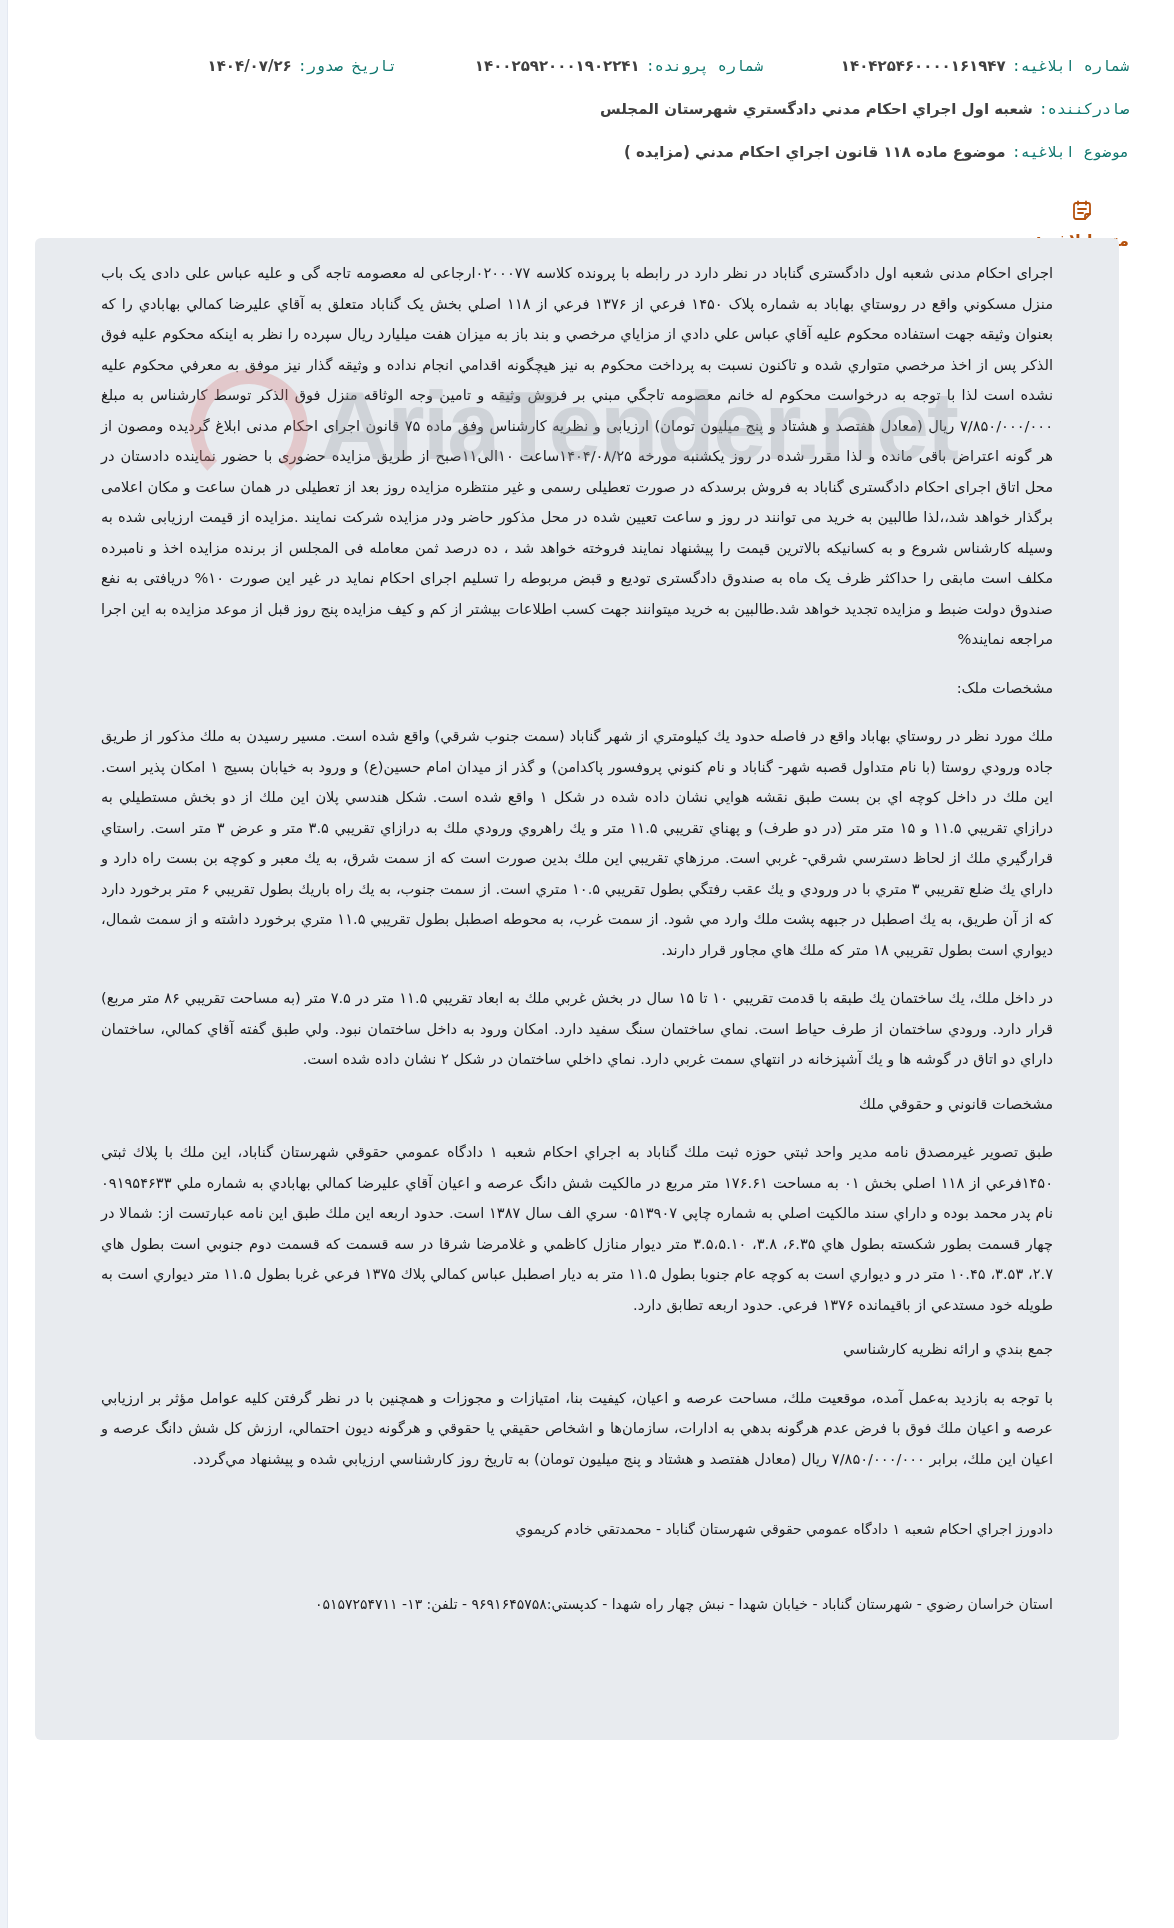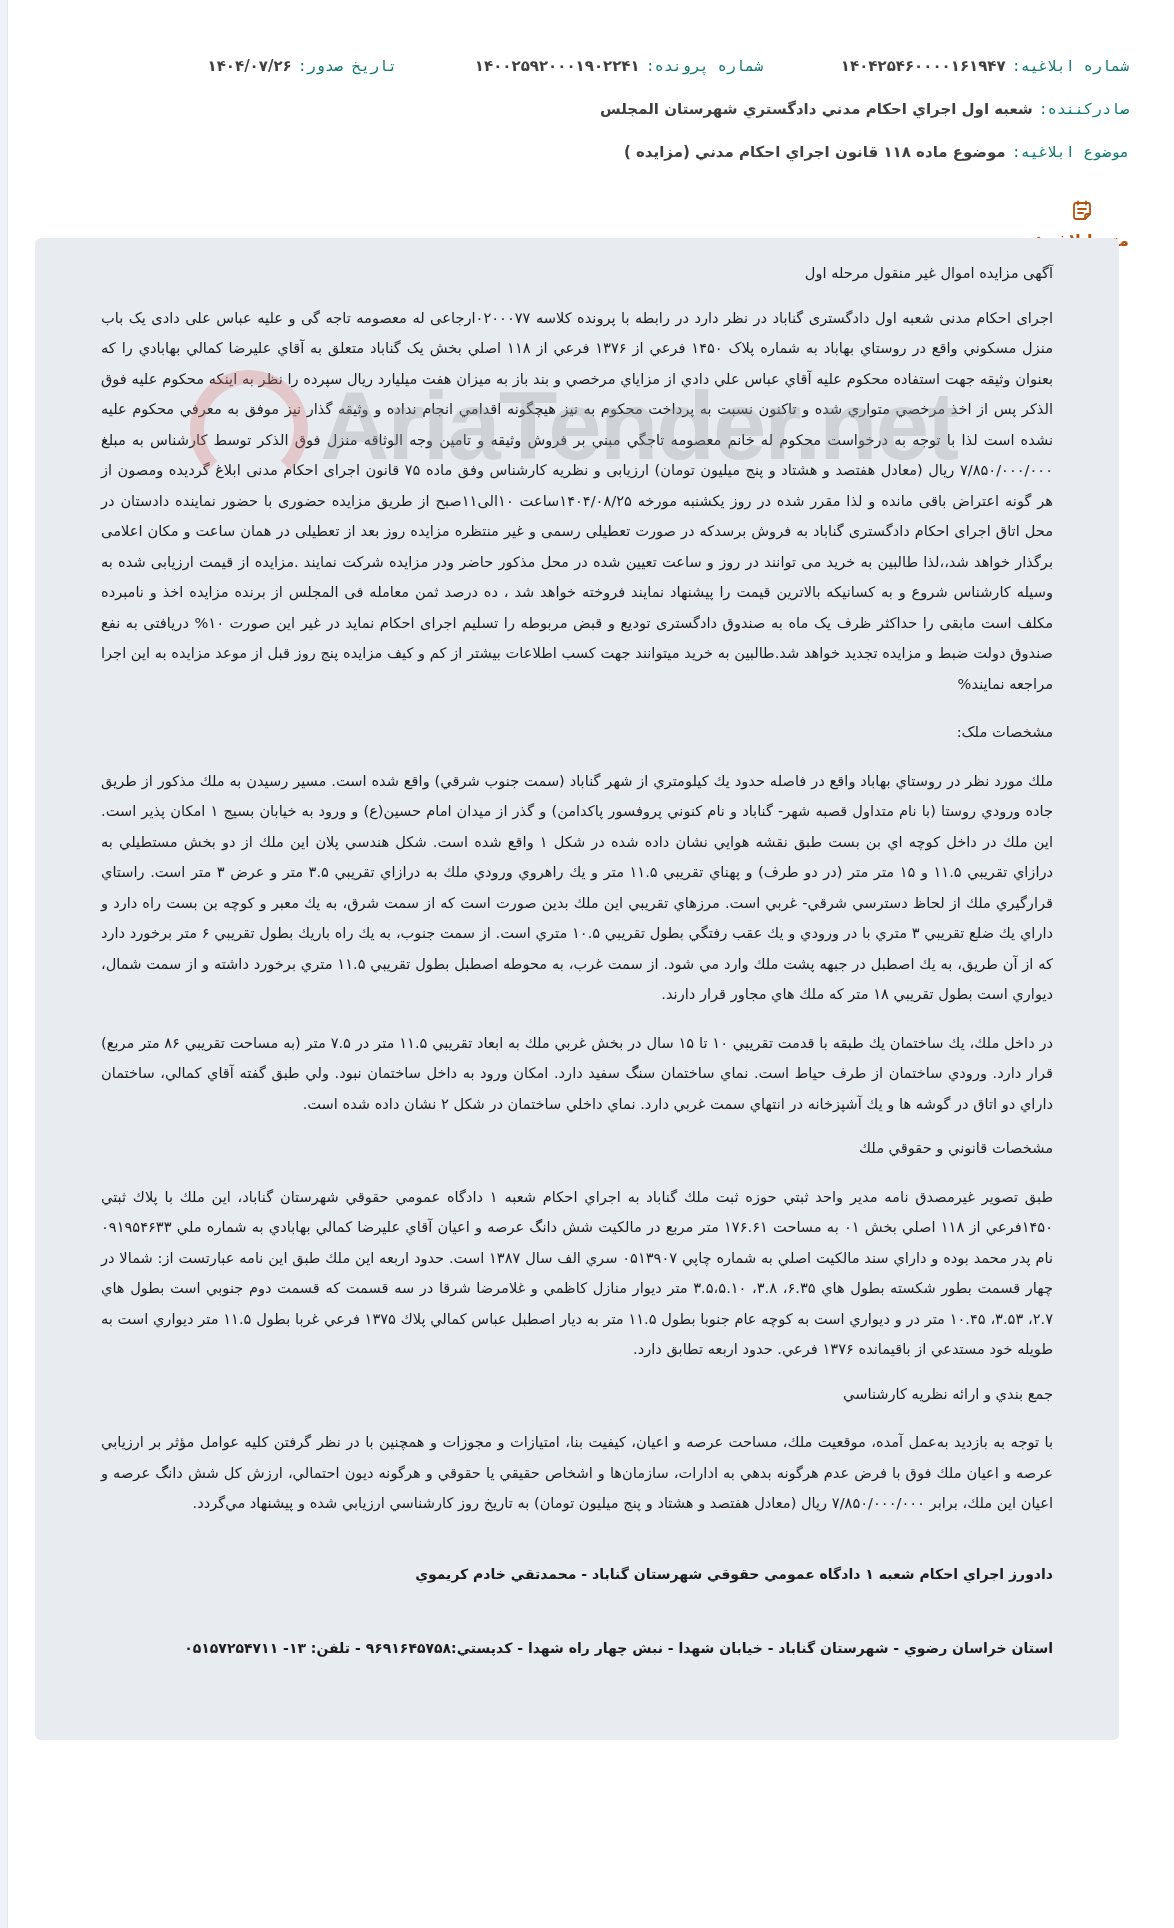--- a/index.html
+++ b/index.html
@@ -83,21 +83,21 @@
       text-align: justify;
     }
     .text-box p {
       margin: 0;
     }
     .title-line { margin-bottom: 14px !important; }
     .para-gap { margin-top: 18px !important; }
     .heading-line { margin-top: 14px !important; }
     .gap-big { margin-top: 40px !important; }
     .footer-line {
-      font-weight: bold;
+      font-weight: normal;
       font-size: 14px;
       letter-spacing: -0.3px;
     }
     .footer-gap { margin-top: 44px !important; }
 
     .watermark {
       position: absolute;
       left: 190px;
       top: 370px;
       width: 560px;
@@ -165,21 +165,20 @@
         <path d="M6 4h12a2 2 0 0 1 2 2v9l-5 5H6a2 2 0 0 1-2-2V6a2 2 0 0 1 2-2z"></path>
         <path d="M8 2.5v3M16 2.5v3"></path>
         <path d="M8 10h8M8 14h5"></path>
         <path d="M15 20v-3a2 2 0 0 1 2-2h3"></path>
       </svg>
     </span>
     <span>متن ابلاغیه:</span>
   </div>
 
   <div class="text-box">
-    <p class="title-line">آگهی مزایده اموال غیر منقول مرحله اول</p>
     <p>اجرای احکام مدنی شعبه اول دادگستری گناباد در نظر دارد در رابطه با پرونده کلاسه  ۰۲۰۰۰۷۷ارجاعی له معصومه تاجه گی و علیه عباس علی دادی یک باب منزل مسکوني واقع در روستاي بهاباد به شماره پلاک ۱۴۵۰ فرعي از ۱۳۷۶ فرعي از ۱۱۸ اصلي بخش یک گناباد متعلق به آقاي عليرضا كمالي بهابادي را كه  بعنوان وثيقه جهت استفاده محكوم عليه آقاي عباس علي دادي از مزاياي مرخصي و بند باز به ميزان هفت ميليارد ريال سپرده را نظر به اينكه محكوم عليه فوق الذكر پس از اخذ مرخصي متواري شده و تاكنون نسبت به پرداخت محكوم به نيز هيچگونه اقدامي انجام نداده و وثيقه گذار نيز موفق به معرفي محكوم عليه نشده است لذا با توجه به درخواست محكوم له خانم معصومه تاجگي مبني بر فروش وثيقه و تامين وجه الوثاقه منزل فوق الذكر توسط کارشناس به مبلغ  ۷/۸۵۰/۰۰۰/۰۰۰ ریال (معادل هفتصد و هشتاد و پنج میلیون تومان)  ارزیابی و نظریه کارشناس وفق ماده ۷۵ قانون اجرای احکام مدنی ابلاغ گردیده ومصون از هر گونه اعتراض باقی مانده و لذا مقرر شده در روز یکشنبه مورخه ۱۴۰۴/۰۸/۲۵ساعت ۱۰الی۱۱صبح از طریق مزایده حضوری با حضور نماینده دادستان در محل اتاق اجرای احکام دادگستری گناباد به فروش برسدکه در صورت تعطیلی رسمی و غیر منتظره مزایده روز بعد از تعطیلی در همان ساعت و مکان اعلامی برگذار خواهد شد،،لذا طالبین به خرید می توانند در روز و ساعت تعیین شده در محل مذکور حاضر ودر مزایده شرکت نمایند .مزایده از قیمت ارزیابی شده به وسیله کارشناس شروع و به کسانیکه بالاترین قیمت را پیشنهاد نمایند فروخته خواهد شد ، ده درصد ثمن معامله فی المجلس از برنده مزایده اخذ و نامبرده مکلف است مابقی را حداکثر ظرف یک ماه به صندوق دادگستری توديع و قبض مربوطه را تسلیم اجرای احکام نماید در غیر این صورت ۱۰% دریافتی به نفع صندوق دولت ضبط و مزایده تجدید خواهد شد.طالبین به خرید میتوانند جهت کسب اطلاعات بیشتر از کم و کیف مزایده پنج روز قبل از موعد مزایده به این اجرا مراجعه نمایند%</p>
     <p class="para-gap">مشخصات ملک:</p>
     <p class="para-gap">ملك مورد نظر در روستاي بهاباد واقع در فاصله حدود يك كيلومتري از شهر گناباد (سمت جنوب شرقي) واقع شده است. مسير رسيدن به ملك مذكور از طريق جاده ورودي روستا (با نام متداول قصبه شهر- گناباد و نام كنوني پروفسور پاكدامن) و گذر از ميدان امام حسين(ع) و ورود به خيابان بسيج ۱ امكان پذير است. اين ملك در داخل كوچه اي بن بست طبق نقشه هوايي نشان داده شده در شكل ۱ واقع شده است. شكل هندسي پلان اين ملك از دو بخش مستطيلي به درازاي تقريبي ۱۱.۵ و ۱۵ متر متر (در دو طرف) و پهناي تقريبي ۱۱.۵ متر و يك راهروي ورودي ملك به درازاي تقريبي ۳.۵ متر و عرض ۳ متر است. راستاي قرارگيري ملك از لحاظ دسترسي شرقي- غربي است. مرزهاي تقريبي اين ملك بدين صورت است كه از سمت شرق، به يك معبر و كوچه بن بست راه دارد و داراي يك ضلع تقريبي ۳ متري با در ورودي و يك عقب رفتگي بطول تقريبي ۱۰.۵ متري است. از سمت جنوب، به يك راه باريك بطول تقريبي ۶ متر برخورد دارد كه از آن طريق، به يك اصطبل در جبهه پشت ملك وارد مي شود. از سمت غرب، به محوطه اصطبل بطول تقريبي ۱۱.۵ متري برخورد داشته و از سمت شمال، ديواري است بطول تقريبي ۱۸ متر كه ملك هاي مجاور قرار دارند.</p>
     <p class="para-gap">در داخل ملك، يك ساختمان يك طبقه با قدمت تقريبي ۱۰ تا ۱۵ سال در بخش غربي ملك به ابعاد تقريبي ۱۱.۵ متر در ۷.۵ متر (به مساحت تقريبي ۸۶ متر مربع) قرار دارد. ورودي ساختمان از طرف حياط است. نماي ساختمان سنگ سفيد دارد. امكان ورود به داخل ساختمان نبود. ولي طبق گفته آقاي كمالي، ساختمان داراي دو اتاق در گوشه ها و يك آشپزخانه در انتهاي سمت غربي دارد. نماي داخلي ساختمان در شكل ۲ نشان داده شده است.</p>
     <p class="heading-line">مشخصات قانوني و حقوقي ملك</p>
     <p class="para-gap">طبق تصوير غيرمصدق نامه مدير واحد ثبتي حوزه ثبت ملك گناباد به اجراي احكام شعبه ۱ دادگاه عمومي حقوقي شهرستان گناباد، اين ملك با پلاك ثبتي ۱۴۵۰فرعي از ۱۱۸ اصلي بخش ۰۱ به مساحت ۱۷۶.۶۱ متر مربع در مالكيت شش دانگ عرصه و اعيان آقاي عليرضا كمالي بهابادي به شماره ملي ۰۹۱۹۵۴۶۳۳ نام پدر محمد بوده و داراي سند مالكيت اصلي به شماره چاپي ۰۵۱۳۹۰۷ سري الف سال ۱۳۸۷ است. حدود اربعه اين ملك طبق اين نامه عبارتست از: شمالا در چهار قسمت بطور شكسته بطول هاي ۶.۳۵، ۳.۸، ۳.۵،۵.۱۰ متر ديوار منازل كاظمي و غلامرضا شرقا در سه قسمت كه قسمت دوم جنوبي است بطول هاي ۲.۷، ۳.۵۳، ۱۰.۴۵ متر در و ديواري است به كوچه عام جنوبا بطول ۱۱.۵ متر به ديار اصطبل عباس كمالي پلاك ۱۳۷۵ فرعي غربا بطول ۱۱.۵ متر ديواري است به طويله خود مستدعي از باقيمانده ۱۳۷۶ فرعي. حدود اربعه تطابق دارد.</p>
     <p class="heading-line">جمع بندي و ارائه نظريه كارشناسي</p>
     <p class="para-gap">با توجه به بازديد به‌عمل آمده، موقعيت ملك، مساحت عرصه و اعيان، كيفيت بنا، امتيازات و مجوزات و همچنين با در نظر گرفتن كليه عوامل مؤثر بر ارزيابي عرصه و اعيان ملك فوق با فرض عدم هرگونه بدهي به ادارات، سازمان‌ها و اشخاص حقيقي يا حقوقي و هرگونه ديون احتمالي، ارزش كل شش دانگ عرصه و اعيان اين ملك، برابر ۷/۸۵۰/۰۰۰/۰۰۰ ريال (معادل هفتصد و هشتاد و پنج ميليون تومان) به تاريخ روز كارشناسي ارزيابي شده و پيشنهاد مي‌گردد.</p>
     <p class="footer-line gap-big">دادورز اجراي احكام شعبه ۱ دادگاه عمومي حقوقي شهرستان گناباد - محمدتقي خادم كريموي</p>
     <p class="footer-line footer-gap">استان خراسان رضوي - شهرستان گناباد - خيابان شهدا - نبش چهار راه شهدا - كدپستي:۹۶۹۱۶۴۵۷۵۸ - تلفن: ۱۳- ۰۵۱۵۷۲۵۴۷۱۱</p>

